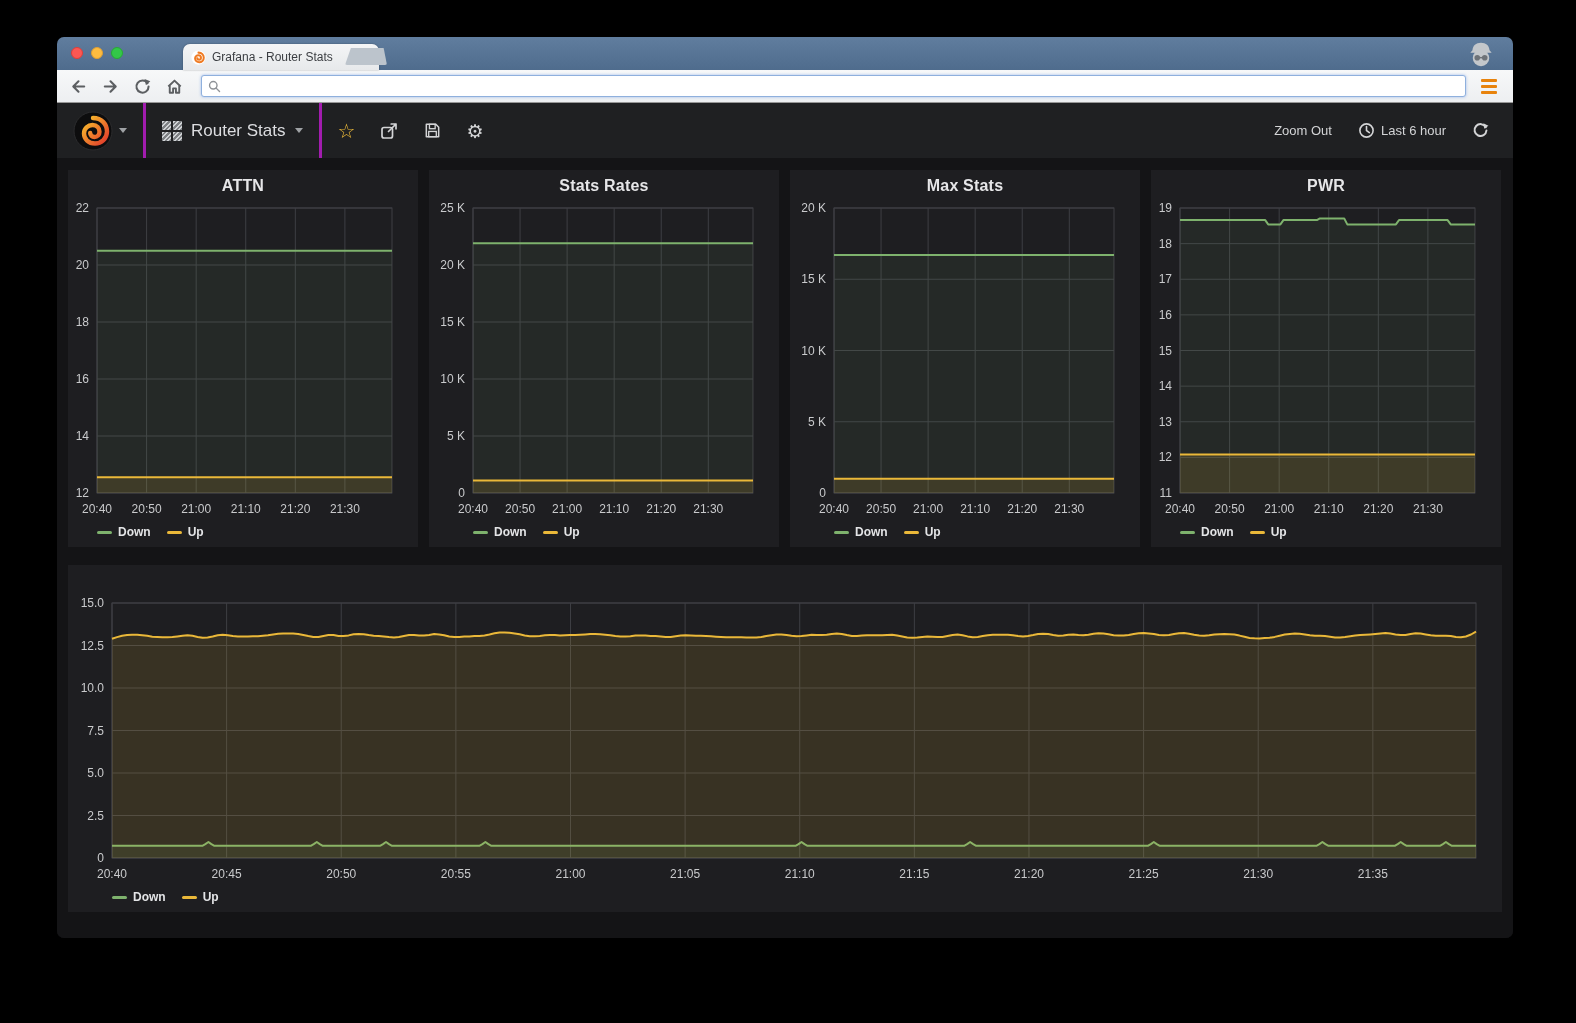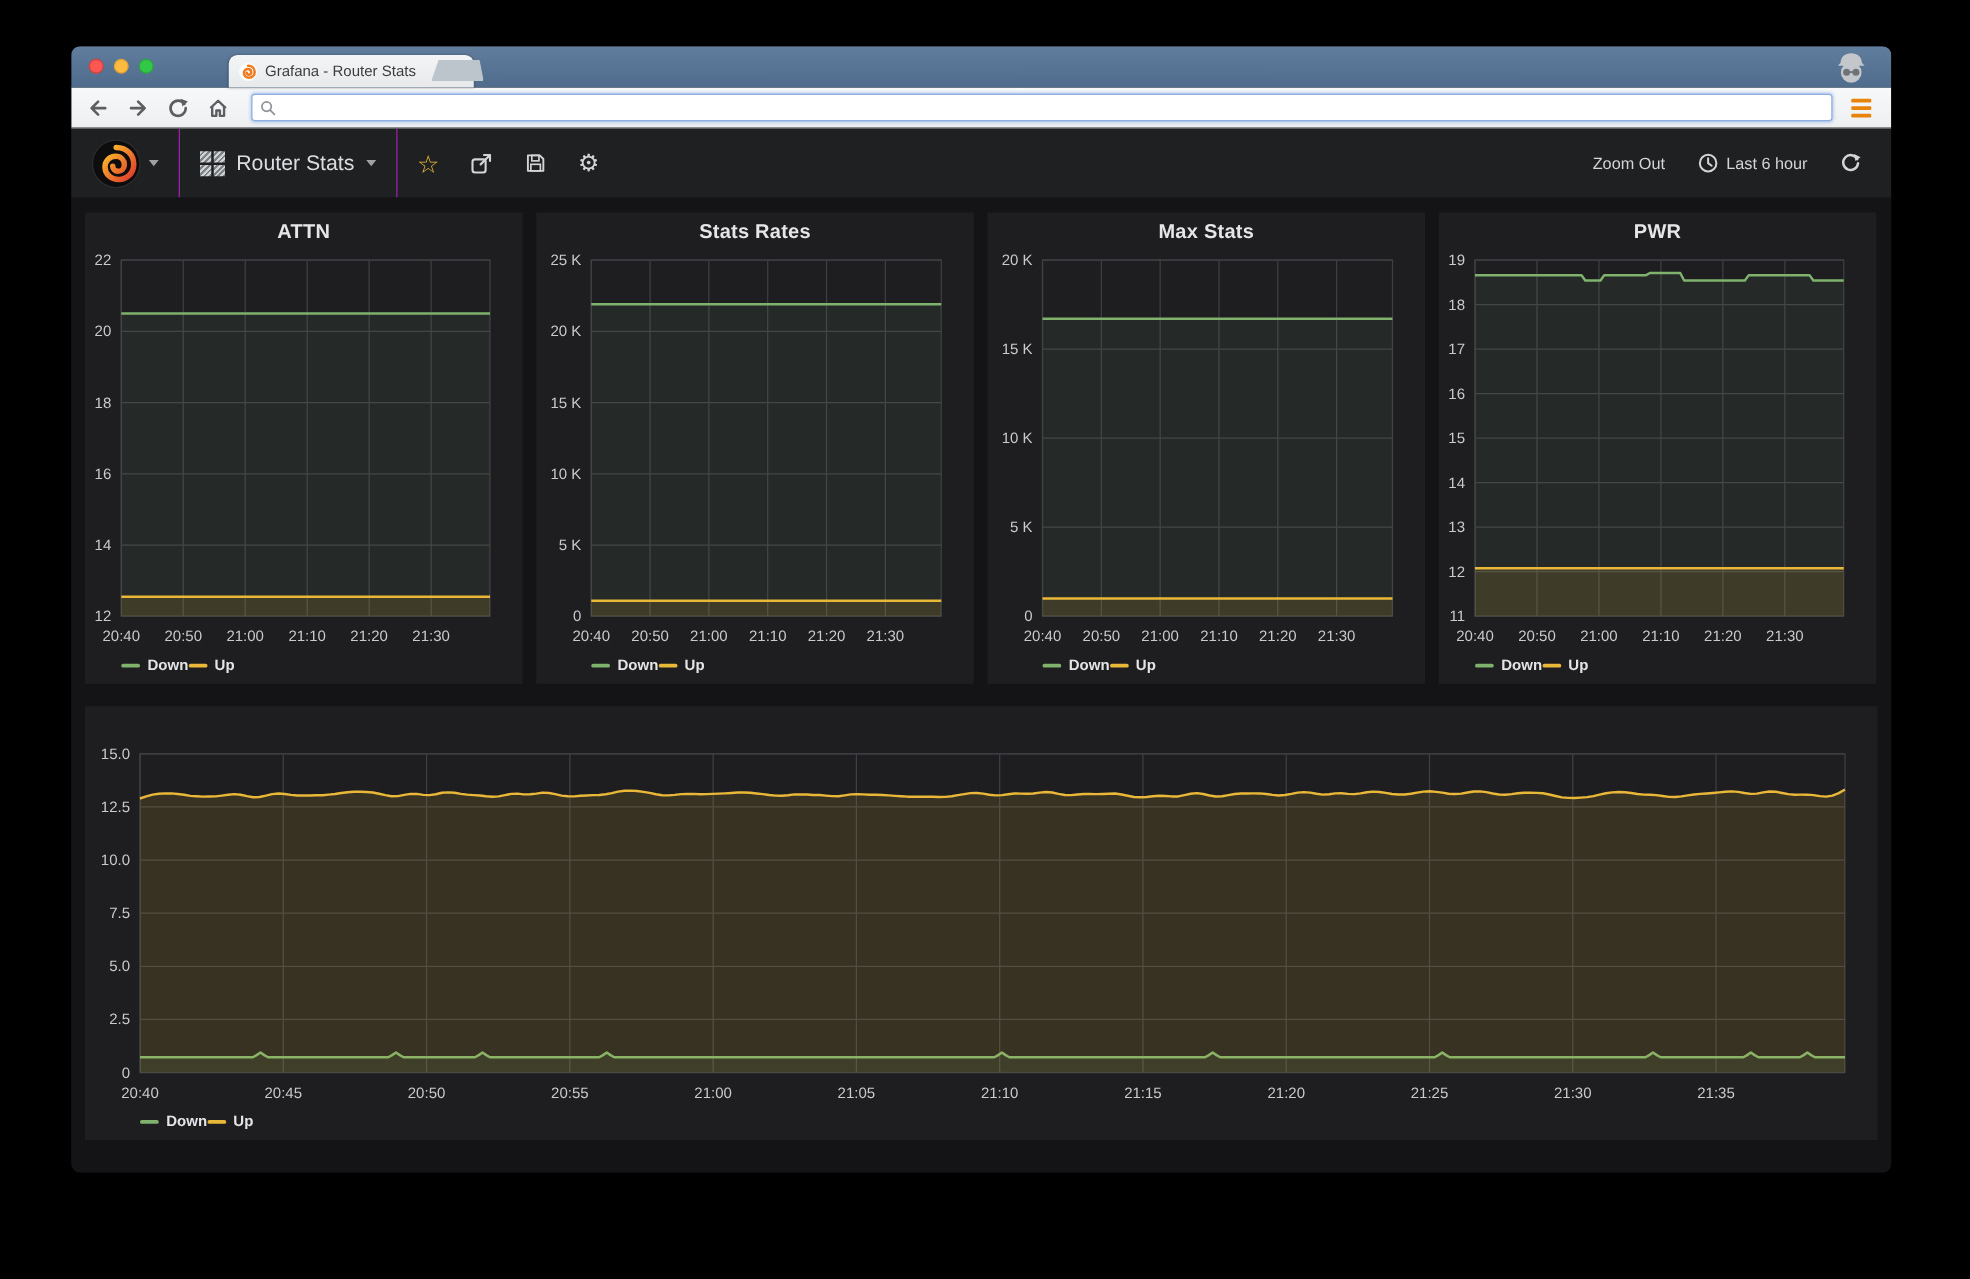--- a/index.html
+++ b/index.html
@@ -43,21 +43,21 @@
     font-family:"Liberation Sans",sans-serif; background:transparent; }
   .hamburger { display:flex; flex-direction:column; gap:3px; margin-left:2px;
     margin-right:4px; }
   .hamburger i { width:16px; height:3px; background:#e8830c; border-radius:1px;
     display:block; }
 
   
   .gnav { height:55px; flex:0 0 55px; background:#1f2022; display:flex;
     align-items:stretch; }
   .gnav-sec { display:flex; align-items:center; padding:0 16px;
-    border-right:1px solid #a21caf; }
+    border-right:3px solid #a21caf; }
   .gnav-sec.no-border { border-right:none; }
   .logo-wrap { gap:6px; }
   .caret { width:0; height:0; border-left:4px solid transparent;
     border-right:4px solid transparent; border-top:5px solid #9fa2a5; }
   .grid-icon { display:grid; grid-template-columns:9px 9px; gap:2px;
     margin-right:9px; }
   .grid-icon i { width:9px; height:9px;
     background:repeating-linear-gradient(135deg,#cfd2d5 0 1.6px,#7e8184 1.6px 3.2px); }
   .dash-title { font-size:17px; color:#dcdde0; margin-right:9px; }
   .gnav-icons { gap:24px; }
@@ -75,21 +75,21 @@
     flex-wrap:wrap; gap:18px 11px; align-content:flex-start; }
   .panel { position:relative; background:#1e1e21; }
   .panel.small { width:350px; height:377px; }
   .panel.wide  { width:1434px; height:347px; }
   .panel-title { position:absolute; top:7px; left:0; width:100%;
     text-align:center; font-size:16px; font-weight:bold; color:#e6e6e8;
     letter-spacing:.2px; cursor:pointer; z-index:2; }
   .panel svg { position:absolute; left:0; top:0; }
   .panel svg text { font-family:"Liberation Sans",sans-serif; font-size:12px;
     fill:#c9cacc; }
-  .legend { position:absolute; bottom:8px; display:flex; z-index:2; }
+  .legend { position:absolute; bottom:8px; display:flex; gap:16px; z-index:2; }
   .legend-item { font-size:12px; font-weight:bold; color:#e3e4e6; cursor:pointer;
     display:flex; align-items:center; }
   .legend-item i { display:inline-block; width:15px; height:3px; border-radius:2px;
     margin-right:6px; }
 </style>
 </head>
 <body>
 
 <div class="window">
 

